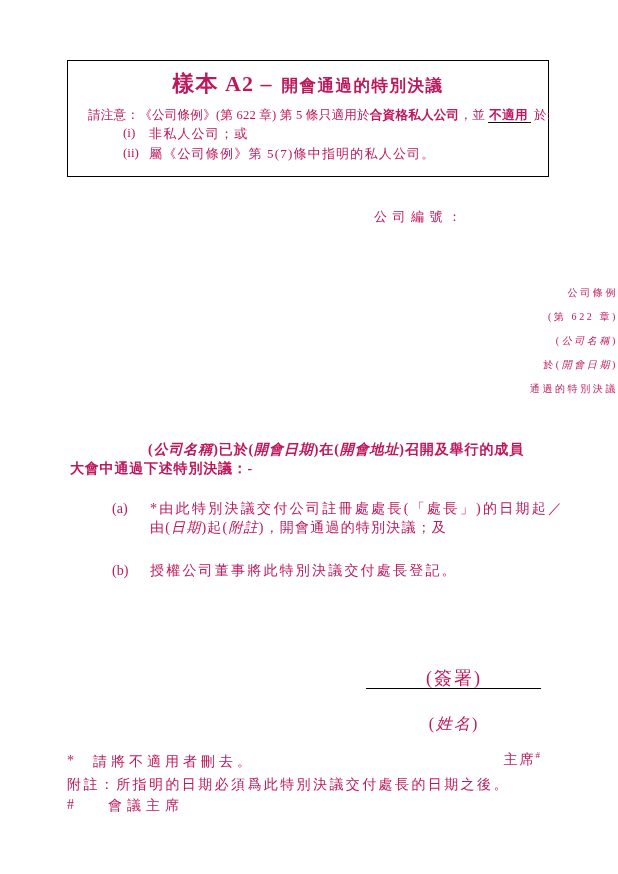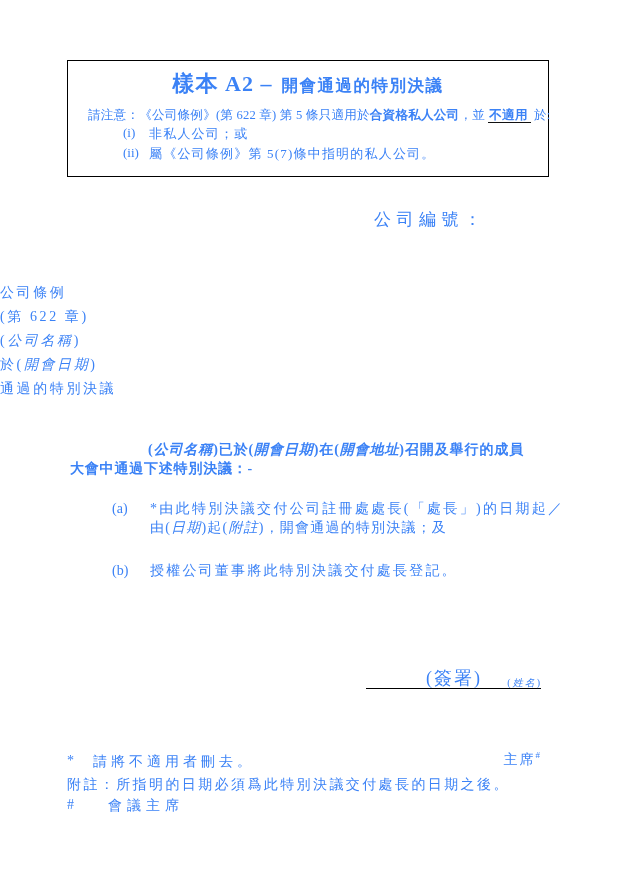--- a/index.html
+++ b/index.html
@@ -1,60 +1,60 @@
 <!DOCTYPE html>
 <html><head>
 <meta charset="utf-8">
 <style>
   html,body{margin:0;padding:0;background:#fff;}
   .page{
     position:relative;width:618px;height:874px;background:#fff;overflow:hidden;
-    font-family:"Liberation Serif","DejaVu Serif",serif;color:#3b82f6;
+    font-family:"Liberation Serif","DejaVu Serif",serif;color:#be185d;
   }
   .b{font-weight:bold;}
   .it{font-style:italic;}
   .u{border-bottom:1.5px solid #111;padding:0 3px 0 1px;}
 
   
   .notice-box{position:absolute;left:67px;top:60px;width:480px;height:115px;border:1.5px solid #000;}
   .box-title{position:absolute;left:0;top:8px;width:100%;text-align:center;white-space:nowrap;}
   .t-serif{font-size:22px;font-weight:bold;letter-spacing:1px;}
   .t-gothic{font-size:16.5px;font-weight:bold;letter-spacing:1.5px;margin-left:9px;font-family:"Liberation Sans","DejaVu Sans",sans-serif;}
   .note-line{position:absolute;left:20px;top:46px;font-size:12.6px;letter-spacing:0.2px;white-space:nowrap;}
   .box-item{position:absolute;font-size:13px;letter-spacing:1.2px;white-space:nowrap;}
   .box-item .marker{position:absolute;left:0;letter-spacing:0;}
   .box-item .itext{position:absolute;left:26px;}
   .item-i{left:55px;top:64px;width:420px;height:18px;}
   .item-ii{left:55px;top:84px;width:420px;height:18px;}
 
   
-  .company-number{position:absolute;left:374px;top:208px;font-size:17px;letter-spacing:5.5px;white-space:nowrap;}
+  .company-number{position:absolute;left:374px;top:208px;font-size:13px;letter-spacing:5.5px;white-space:nowrap;}
 
   
-  .heading{position:absolute;left:0;top:281px;width:618px;text-align:left;font-size:14px;line-height:24px;letter-spacing:2.6px;}
+  .heading{position:absolute;left:0;top:281px;width:618px;text-align:right;font-size:10px;line-height:24px;letter-spacing:2.6px;}
 
   
   .para{position:absolute;left:70px;top:440px;width:500px;font-size:14px;line-height:19px;font-weight:bold;}
   .p-l1{letter-spacing:0.9px;padding-left:78px;white-space:nowrap;}
   .p-l2{letter-spacing:0.8px;white-space:nowrap;}
 
   
   .item{position:absolute;left:112px;font-size:14px;line-height:19px;}
   .item .marker{position:absolute;left:0;letter-spacing:0;}
   .item .item-text{margin-left:38px;white-space:nowrap;}
   .item-a{top:499px;width:470px;}
   .a-l1{letter-spacing:2.3px;}
   .a-l2{letter-spacing:1.2px;}
   .item-b{top:561px;width:470px;}
   .b-l1{letter-spacing:2.2px;}
 
   
   .sig-label{position:absolute;left:366px;top:666px;width:176px;text-align:center;font-size:18px;letter-spacing:2px;}
   .sig-line{position:absolute;left:366px;top:688px;width:175px;border-top:1.5px solid #000;}
-  .sig-name{position:absolute;left:366px;top:676px;width:176px;text-align:right;font-size:10px;letter-spacing:2px;}
+  .sig-name{position:absolute;left:366px;top:714px;width:176px;text-align:center;font-size:16px;letter-spacing:2px;}
   .sig-chair{position:absolute;left:366px;top:739px;width:176px;text-align:right;font-size:14px;letter-spacing:2px;margin-top:11px;}
   .sig-chair sup{font-size:9px;}
 
   
   .foot-row{position:absolute;left:67px;font-size:14px;white-space:nowrap;}
   .f-star{top:753px;}
   .f-note{top:776px;letter-spacing:2.4px;}
   .f-hash{top:797px;}
   .f-star .f-text{position:absolute;left:26px;letter-spacing:4px;}
   .f-hash .f-text{position:absolute;left:41px;letter-spacing:5px;}

